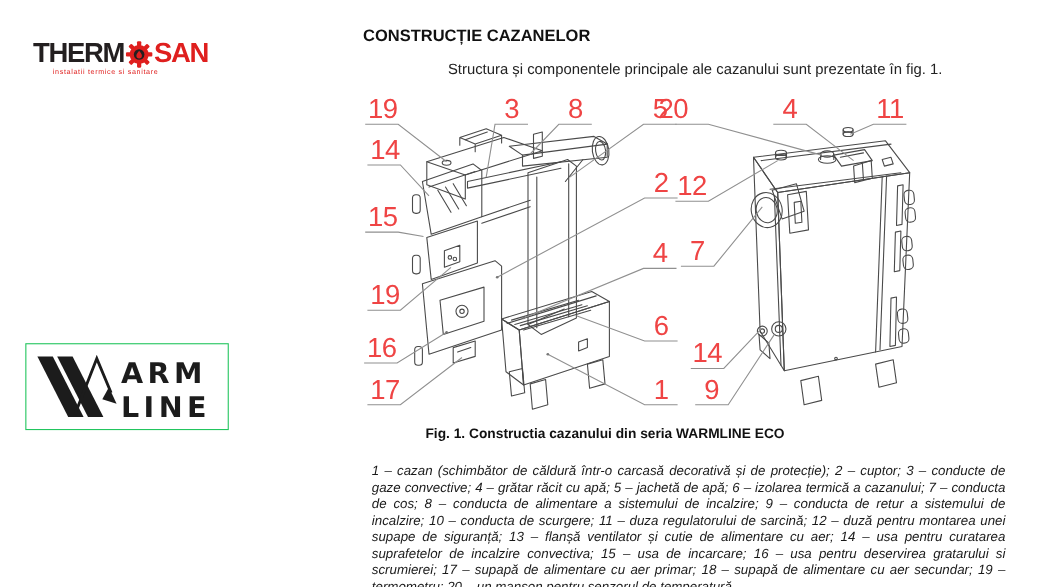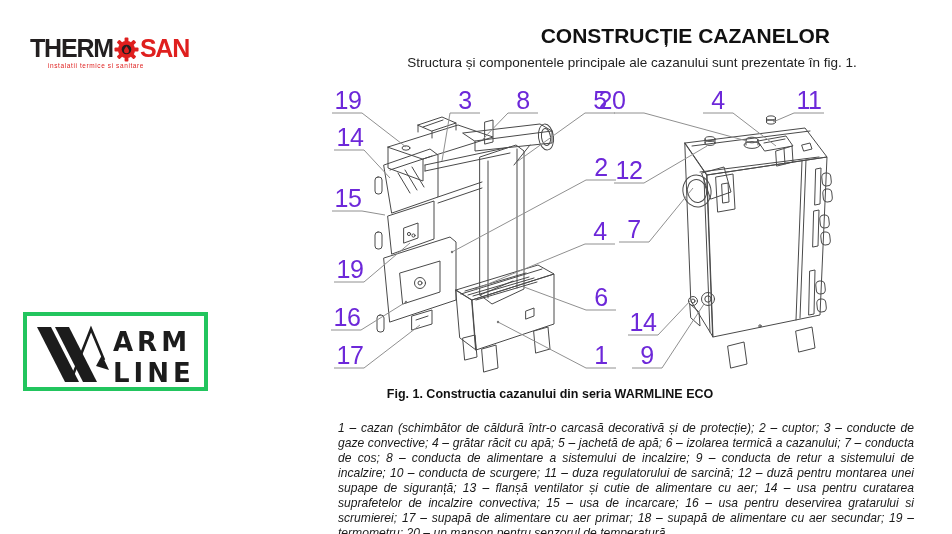--- a/index.html
+++ b/index.html
@@ -10,37 +10,37 @@
     color:#1a1a1a;
   }
   
   .thermosan{position:absolute;left:30px;top:8px;width:180px;height:44px;}
   .ts-word{display:flex;align-items:center;line-height:1;margin-top:28px;}
   .ts-therm{font-weight:800;font-size:25px;letter-spacing:-1.2px;color:#231f20;}
   .ts-gear{display:inline-flex;margin:0 1px;position:relative;top:1px;}
   .ts-san{font-weight:800;font-size:25px;letter-spacing:-1.2px;color:#df1f1e;}
   .ts-tagline{font-size:6.5px;letter-spacing:.6px;color:#df1f1e;margin-top:1px;padding-left:18px;}
   
-  .doc-title{position:absolute;left:330px;top:24px;width:500px;text-align:right;
-    font-size:21px;font-weight:700;color:#111;}
+  .doc-title{position:absolute;left:330px;top:24px;width:500px;text-align:left;
+    font-size:15px;font-weight:700;color:#111;}
   .doc-intro{position:absolute;left:332px;top:55px;width:600px;font-size:13.5px;color:#222;text-align:center;}
   .fig-caption{position:absolute;left:330px;top:387px;width:440px;text-align:center;
     font-size:12.5px;font-weight:700;color:#111;}
   .legend{position:absolute;left:338px;top:409px;width:576px;
     font-size:12.1px;font-style:italic;line-height:15px;text-align:justify;color:#1a1a1a;}
   
   .figure{position:absolute;left:330px;top:85px;width:620px;height:300px;}
   .figure svg.art{position:absolute;left:0;top:0;}
   .callout{
     position:absolute;transform:translate(-50%,-50%);
-    font-size:25px;color:#6d28d9;letter-spacing:-.5px;white-space:nowrap;line-height:1;
+    font-size:25px;color:#ef4444;letter-spacing:-.5px;white-space:nowrap;line-height:1;
   }
   
   .warmline{position:absolute;left:23px;top:312px;width:185px;height:79px;
-    background:#fff;border:4px solid #22c55e;box-sizing:border-box;}
+    background:#fff;border:1px solid #22c55e;box-sizing:border-box;}
   .wl-text{font-family:"DejaVu Sans",sans-serif;font-weight:800;font-size:26px;letter-spacing:4px;fill:#1c1c1c;}
 </style>
 </head>
 <body>
 
 <div class="thermosan">
   <div class="ts-word">
     <span class="ts-therm">THERM</span>
     <span class="ts-gear">
       <svg width="25" height="25" viewBox="0 0 26 26">

